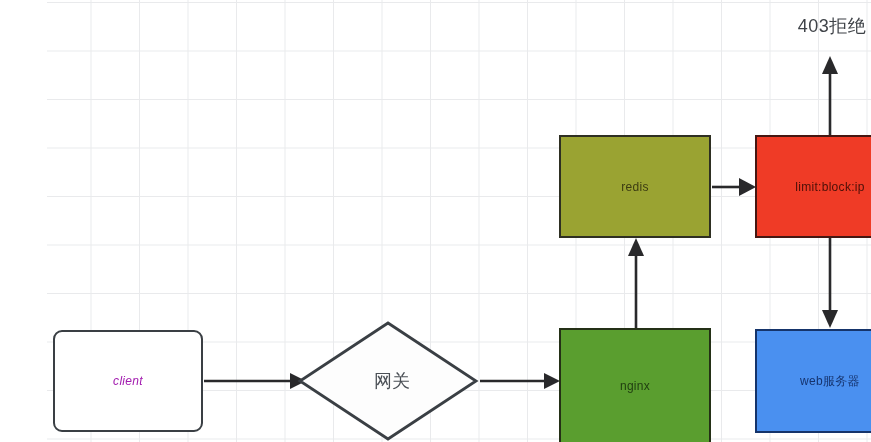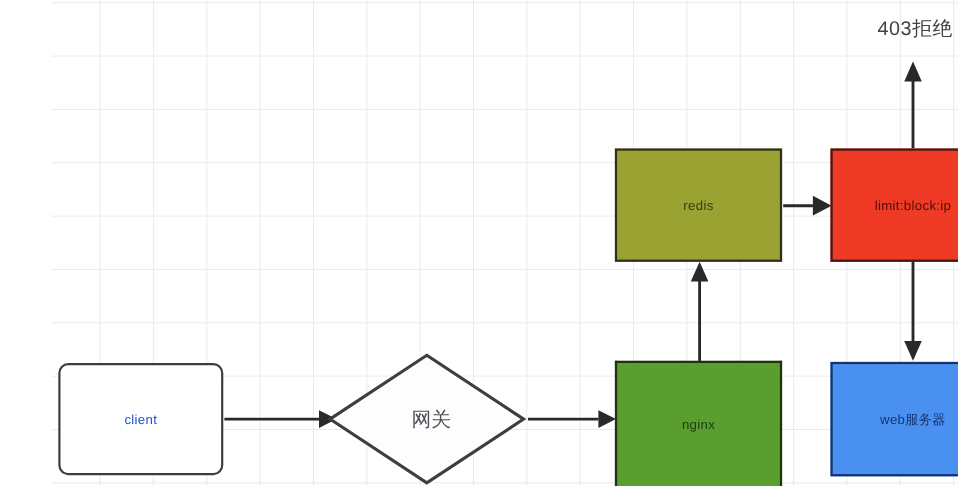--- a/index.html
+++ b/index.html
@@ -32,21 +32,22 @@
   }
   
   #node-client {
     left: 6px;
     top: 330px;
     width: 150px;
     height: 102px;
     background: #ffffff;
     border: 2.5px solid #3a3f44;
     border-radius: 9px;
-    color: #1d4ed8;
+    color: #a21caf;
+    font-style: italic;
   }
   
   #node-gateway-wrap {
     position: absolute;
     left: 250px;
     top: 320px;
     width: 182px;
     height: 122px;
   }
   #node-gateway-wrap svg { display: block; overflow: visible; }

